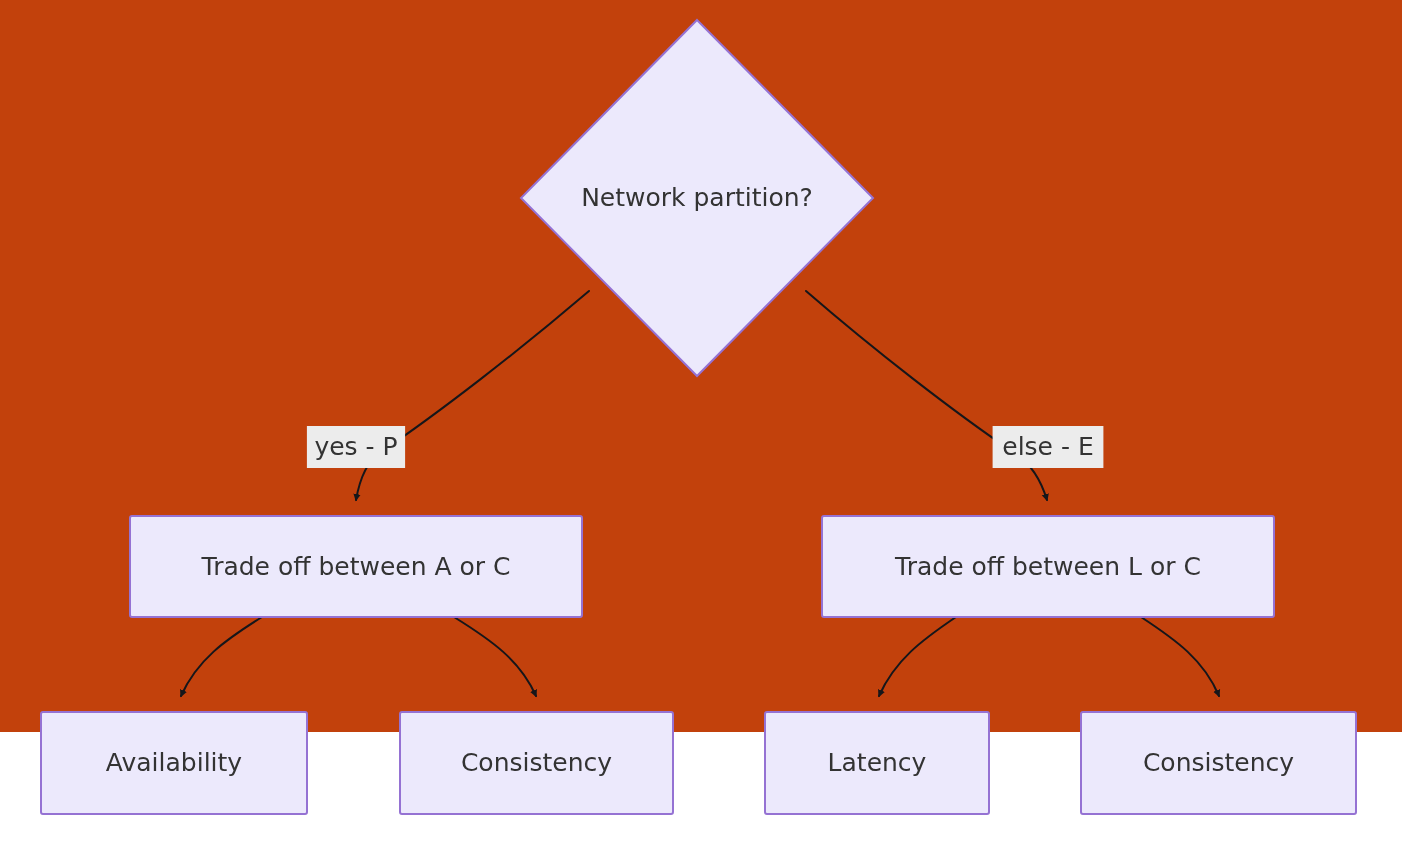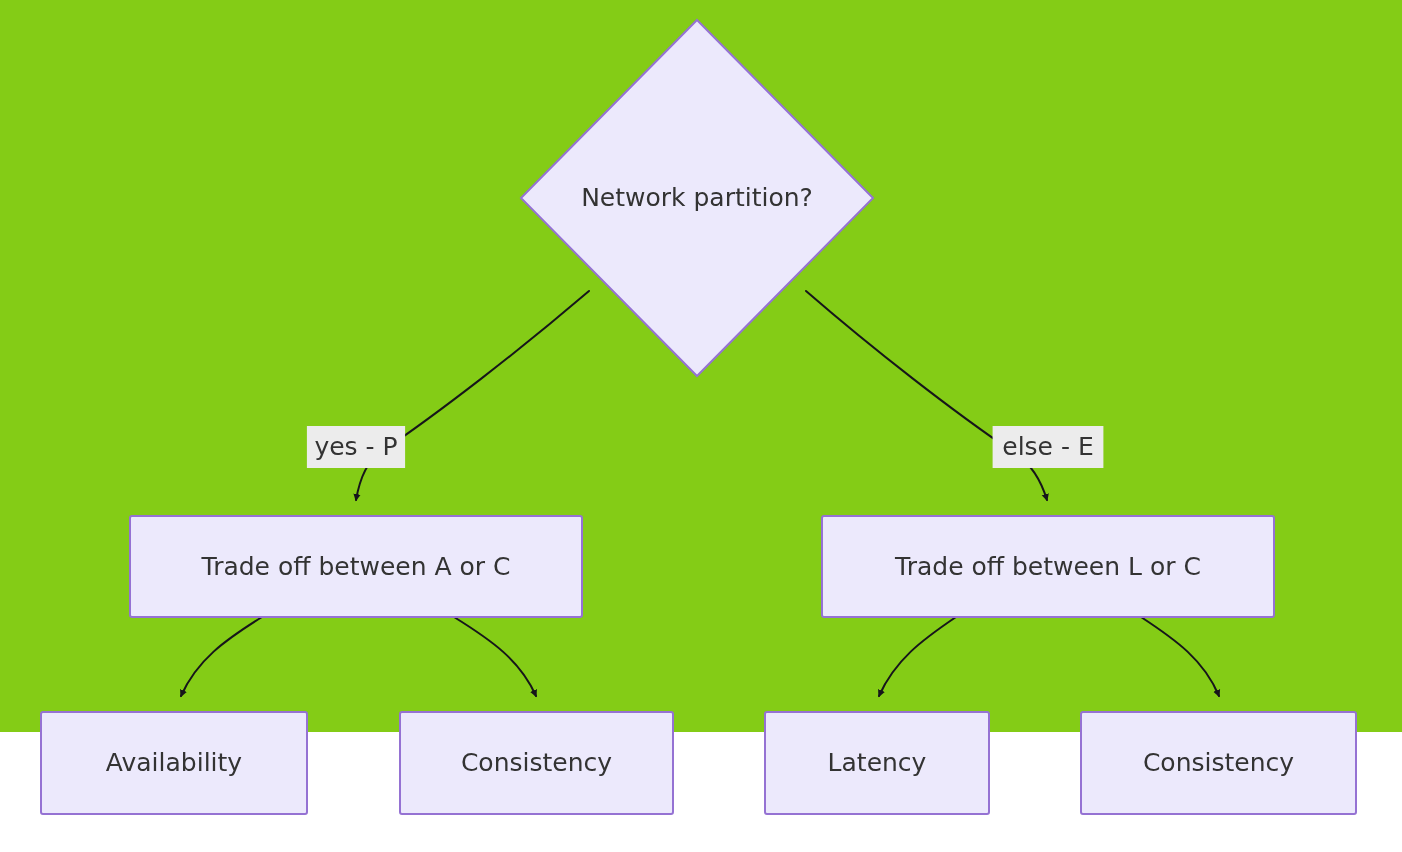--- a/index.html
+++ b/index.html
@@ -11,21 +11,21 @@
   body {
     width: 1402px;
     height: 852px;
     font-family: "DejaVu Sans", "Liberation Sans", sans-serif;
     overflow: hidden;
   }
   #diagram-root {
     position: relative;
     width: 1402px;
     height: 732px;
-    background: #84cc16;
+    background: #c2410c;
   }
   svg.flow-canvas {
     position: absolute;
     top: 0;
     left: 0;
     width: 1402px;
     height: 852px;
     display: block;
   }
   .node-shape {

